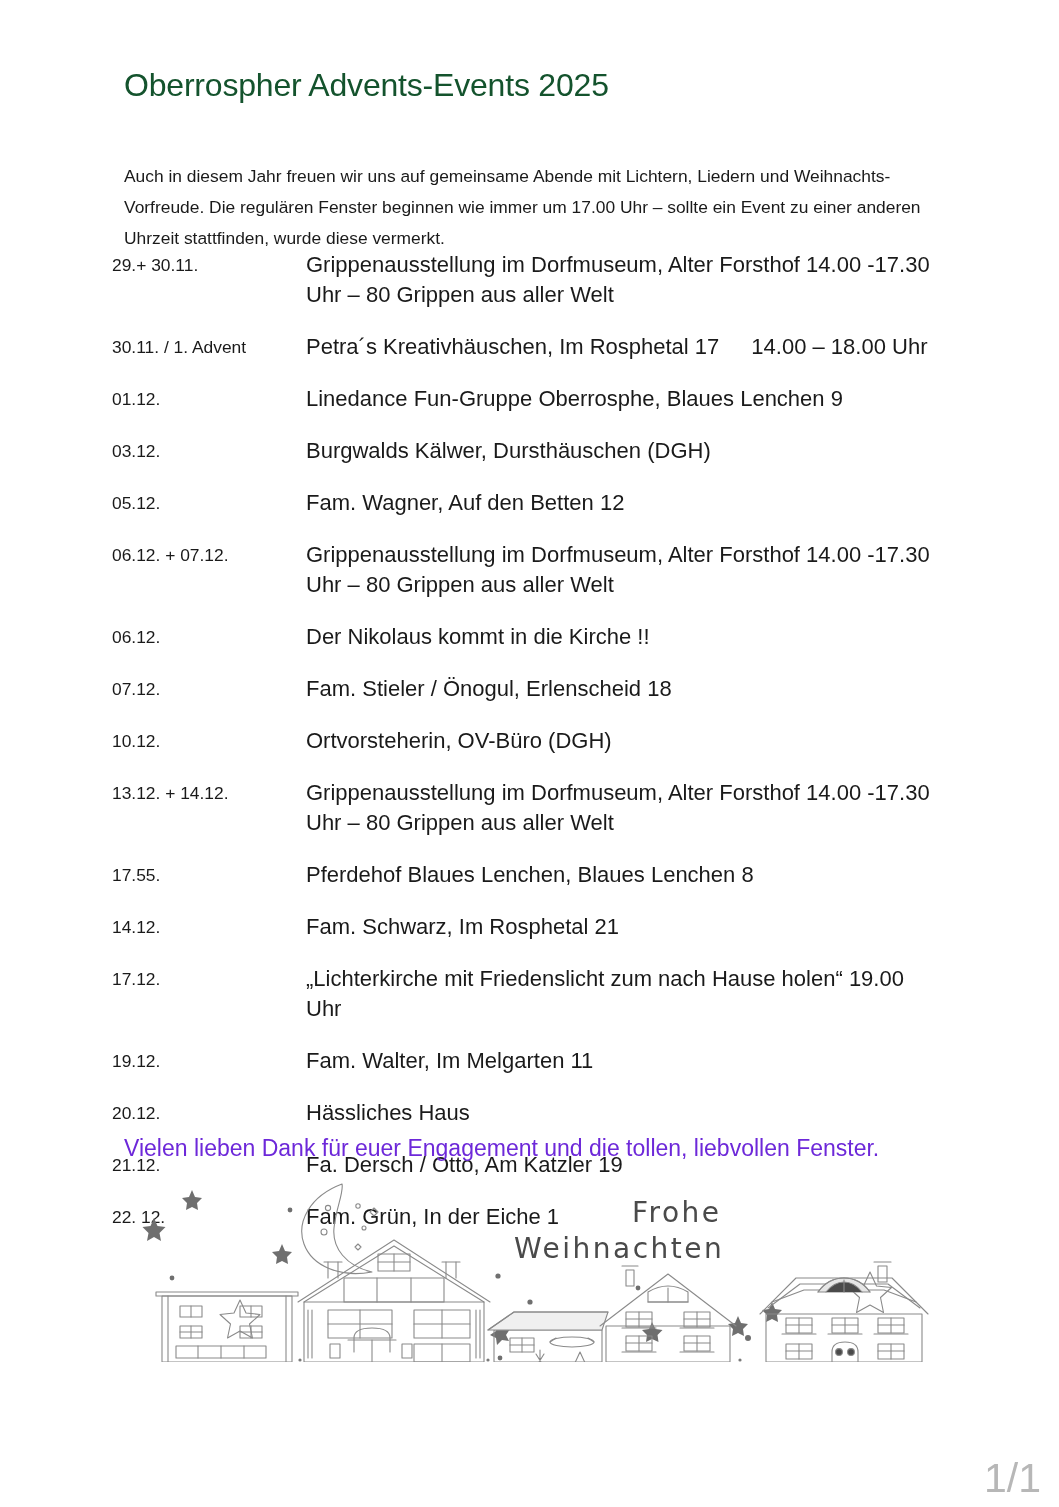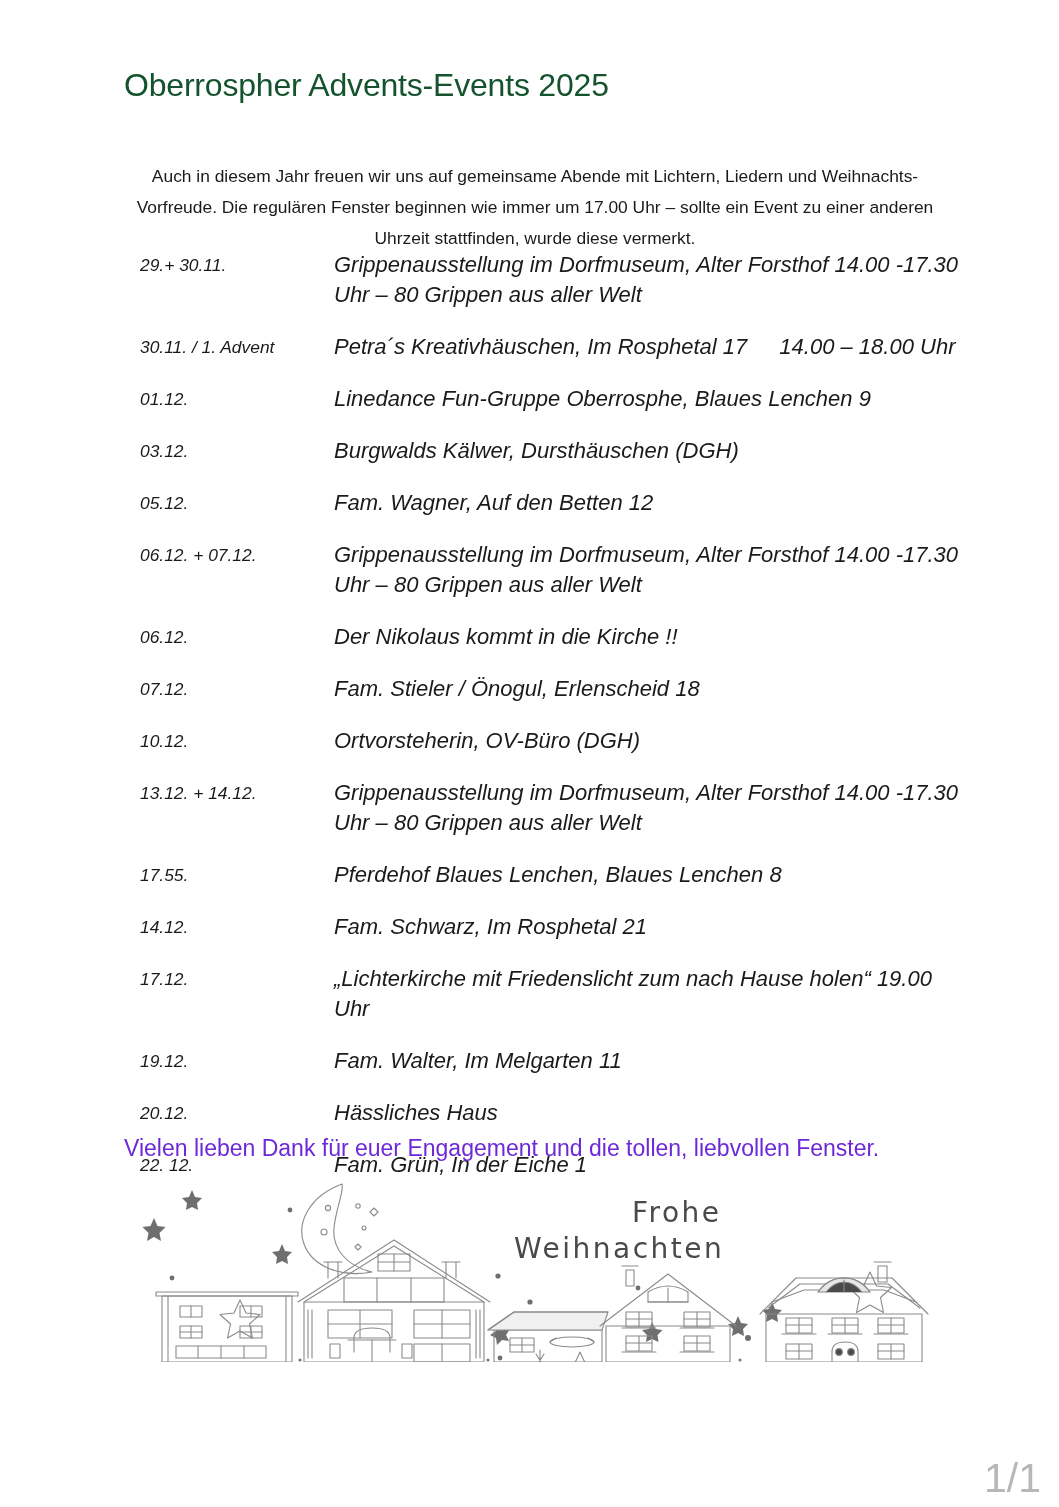--- a/index.html
+++ b/index.html
@@ -35,29 +35,27 @@
   }
 
   .intro {
     position: absolute;
     left: 124px;
     top: 144px;
     width: 822px;
     font-size: 17.4px;
     line-height: 31px;
     color: #1a1a1a;
-    text-align: center;
   }
 
   .events {
     position: absolute;
-    left: 140px;
+    left: 112px;
     top: 250px;
     width: 830px;
-    font-style: italic;
   }
 
   .event-row {
     display: flex;
     align-items: flex-start;
     margin-bottom: 22px;
   }
 
   .event-row .date {
     flex: 0 0 194px;
@@ -181,20 +179,24 @@
         <div class="date">17.12.</div>
         <div class="desc"><span>„Lichterkirche mit Friedenslicht zum nach Hause holen“ 19.00 Uhr</span></div>
       </div>
       <div class="event-row">
         <div class="date">19.12.</div>
         <div class="desc"><span>Fam. Walter, Im Melgarten 11</span></div>
       </div>
       <div class="event-row">
         <div class="date">20.12.</div>
         <div class="desc"><span>Hässliches Haus</span></div>
+      </div>
+      <div class="event-row">
+        <div class="date">21.12.</div>
+        <div class="desc"><span>Fa. Dersch / Otto, Am Katzler 19</span></div>
       </div>
       <div class="event-row">
         <div class="date">22. 12.</div>
         <div class="desc"><span>Fam. Grün, In der Eiche 1</span></div>
       </div>
     </div>
 
   <p class="closing">Vielen lieben Dank für euer Engagement und die tollen, liebvollen Fenster.</p>
 
   <div class="illustration">

